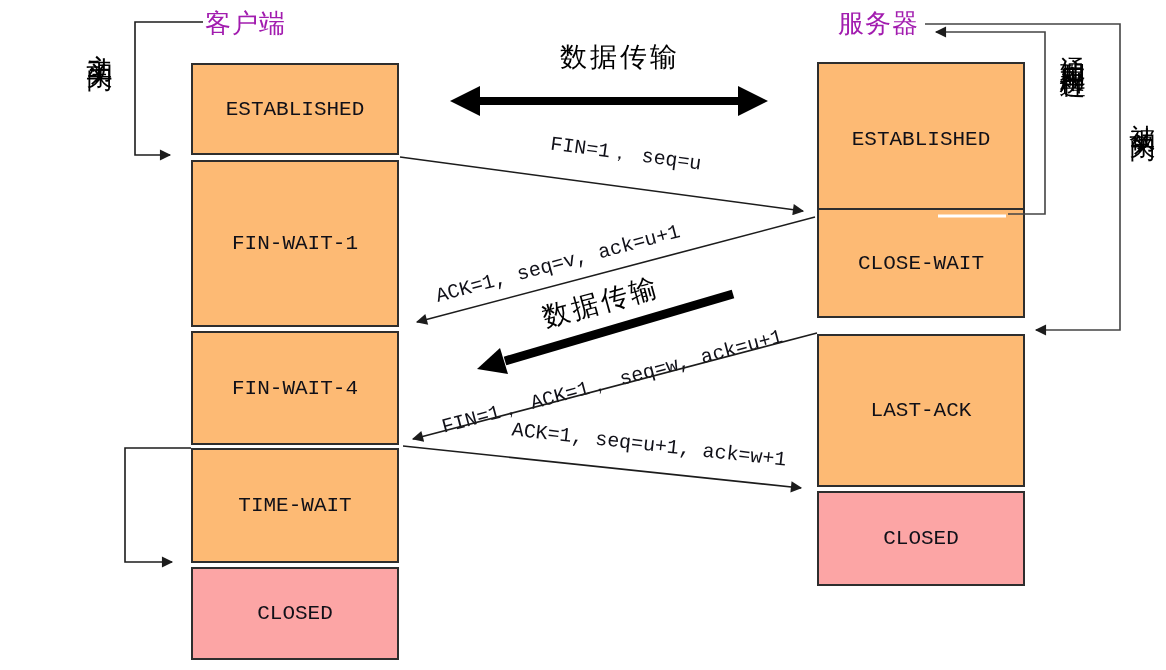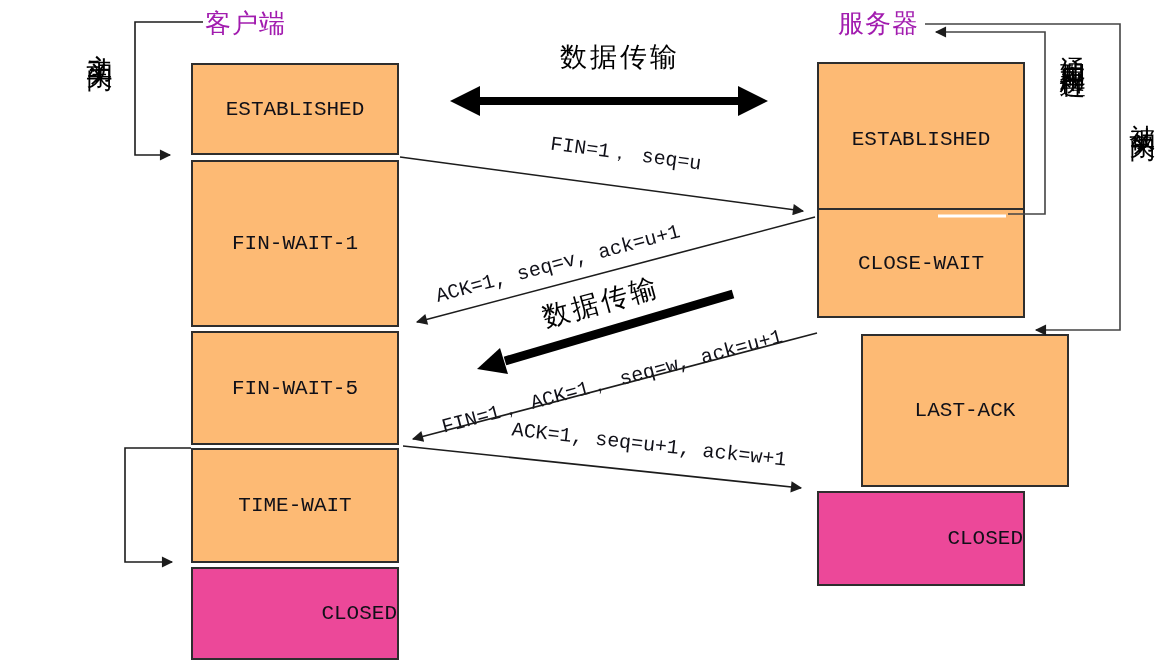--- a/index.html
+++ b/index.html
@@ -20,21 +20,21 @@
     background: #fdba74;
     border: 2px solid #2e2e2e;
     display: flex;
     align-items: center;
     justify-content: center;
     font-family: "Liberation Mono", monospace;
     font-size: 21px;
     color: #101018;
   }
   .state.server-col { left: 817px; }
-  .state.closed { background: #ec4899; justify-content: flex-end; }
+  .state.closed { background: #fca5a5; }
   .cjk-label {
     position: absolute;
     font-size: 26px;
     color: #a21caf;
     white-space: nowrap;
     letter-spacing: 1px;
   }
   .vtext {
     position: absolute;
     writing-mode: vertical-rl;
@@ -71,36 +71,36 @@
 
 <div id="stage">
 
   <div class="state" style="top:63px;  height:92px;">
       <span>ESTABLISHED</span>
     </div>
   <div class="state" style="top:160px; height:167px;">
       <span>FIN-WAIT-1</span>
     </div>
   <div class="state" style="top:331px; height:114px;">
-      <span>FIN-WAIT-5</span>
+      <span>FIN-WAIT-4</span>
     </div>
   <div class="state" style="top:448px; height:115px;">
       <span>TIME-WAIT</span>
     </div>
   <div class="state closed" style="top:567px; height:93px;">
       <span>CLOSED</span>
     </div>
 
   <div class="state server-col" style="top:62px;  height:155px;">
       <span>ESTABLISHED</span>
     </div>
   <div class="state server-col" style="top:208px; height:110px;">
       <span>CLOSE-WAIT</span>
     </div>
-  <div class="state server-col" style="top:334px; height:153px;margin-left:44px;">
+  <div class="state server-col" style="top:334px; height:153px;">
       <span>LAST-ACK</span>
     </div>
   <div class="state server-col closed" style="top:491px; height:95px;">
       <span>CLOSED</span>
     </div>
 
   <div class="cjk-label" style="left:205px; top:6px;">客户端</div>
   <div class="cjk-label" style="left:838px; top:6px;">服务器</div>
 
   <div class="vtext" style="left:85px;  top:33px;">主动关闭</div>

